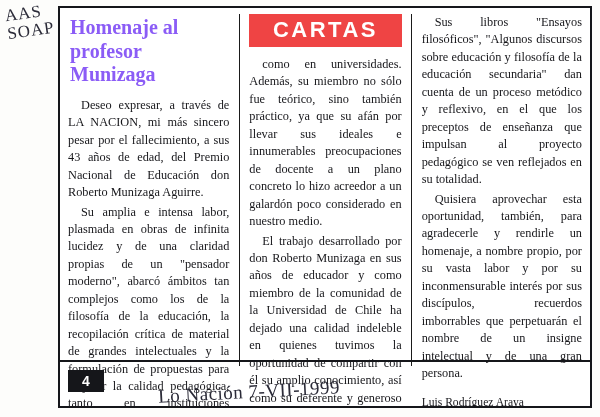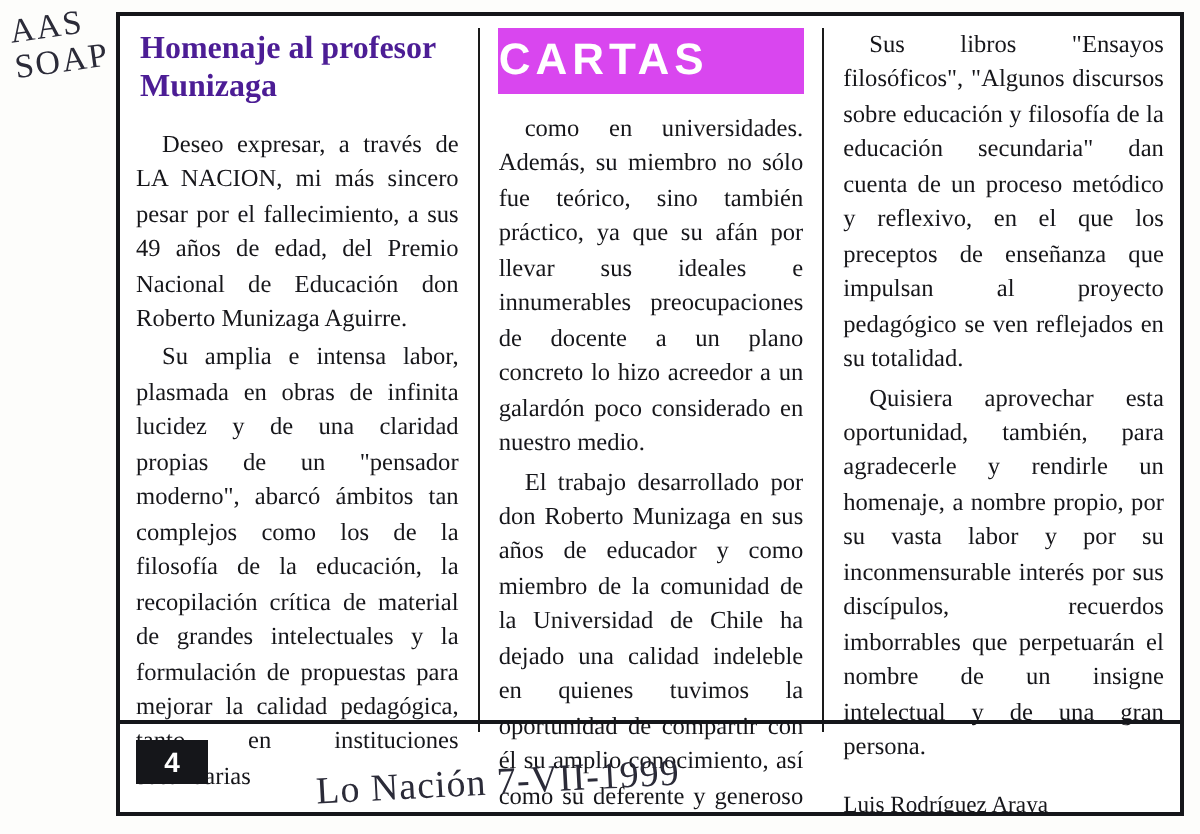--- a/index.html
+++ b/index.html
@@ -71,28 +71,29 @@
     box-sizing: border-box;
     position: relative;
   }
   .col1 { padding-right: 10px; }
   .col2 { padding-left: 9px; padding-right: 9px; border-left: 1.5px solid #1a1a1a; }
   .col3 { padding-left: 10px; border-left: 1.5px solid #1a1a1a; }
 
   .headline {
     font-family: "Liberation Serif", serif;
     font-weight: bold;
-    font-size: 16px;
+    font-size: 20px;
     line-height: 1.18;
-    color: #4c1d95;
+    color: #8b5cf6;
     margin: 2px 0 10px 2px;
   }
   .masthead {
-    background: #d946ef;
+    background: #ef4444;
     color: #ffffff;
+    text-align: center;
     font-family: "Liberation Sans", sans-serif;
     font-weight: bold;
     font-size: 22px;
     letter-spacing: 2.5px;
     padding: 3px 0 4px 0;
     margin: 0 0 9px 0;
   }
   p.body {
     margin: 0 0 0 0;
     font-size: 12.3px;
@@ -147,21 +148,21 @@
   <div class="handwriting hw-top">AAS
 SOAP</div>
 
   <div class="clip">
     <div class="inner">
 
       <div class="columns">
 
         <div class="col col1">
           <div class="headline">Homenaje al profesor Munizaga</div>
-          <p class="body">Deseo expresar, a través de LA NACION, mi más sincero pesar por el fallecimiento, a sus 49 años de edad, del Premio Nacional de Educación don Roberto Munizaga Aguirre.</p>
+          <p class="body">Deseo expresar, a través de LA NACION, mi más sincero pesar por el fallecimiento, a sus 43 años de edad, del Premio Nacional de Educación don Roberto Munizaga Aguirre.</p>
           <p class="body">Su amplia e intensa labor, plasmada en obras de infinita lucidez y de una claridad propias de un "pensador moderno", abarcó ámbitos tan complejos como los de la filosofía de la educación, la recopilación crítica de material de grandes intelectuales y la formulación de propuestas para mejorar la calidad pedagógica, tanto en instituciones secundarias</p>
         </div>
 
         <div class="col col2">
           <div class="masthead">CARTAS</div>
           <p class="body">como en universidades. Además, su miembro no sólo fue teórico, sino también práctico, ya que su afán por llevar sus ideales e innumerables preocupaciones de docente a un plano concreto lo hizo acreedor a un galardón poco considerado en nuestro medio.</p>
           <p class="body">El trabajo desarrollado por don Roberto Munizaga en sus años de educador y como miembro de la comunidad de la Universidad de Chile ha dejado una calidad indeleble en quienes tuvimos la oportunidad de compartir con él su amplio conocimiento, así como su deferente y generoso trato.</p>
         </div>
 
         <div class="col col3">

